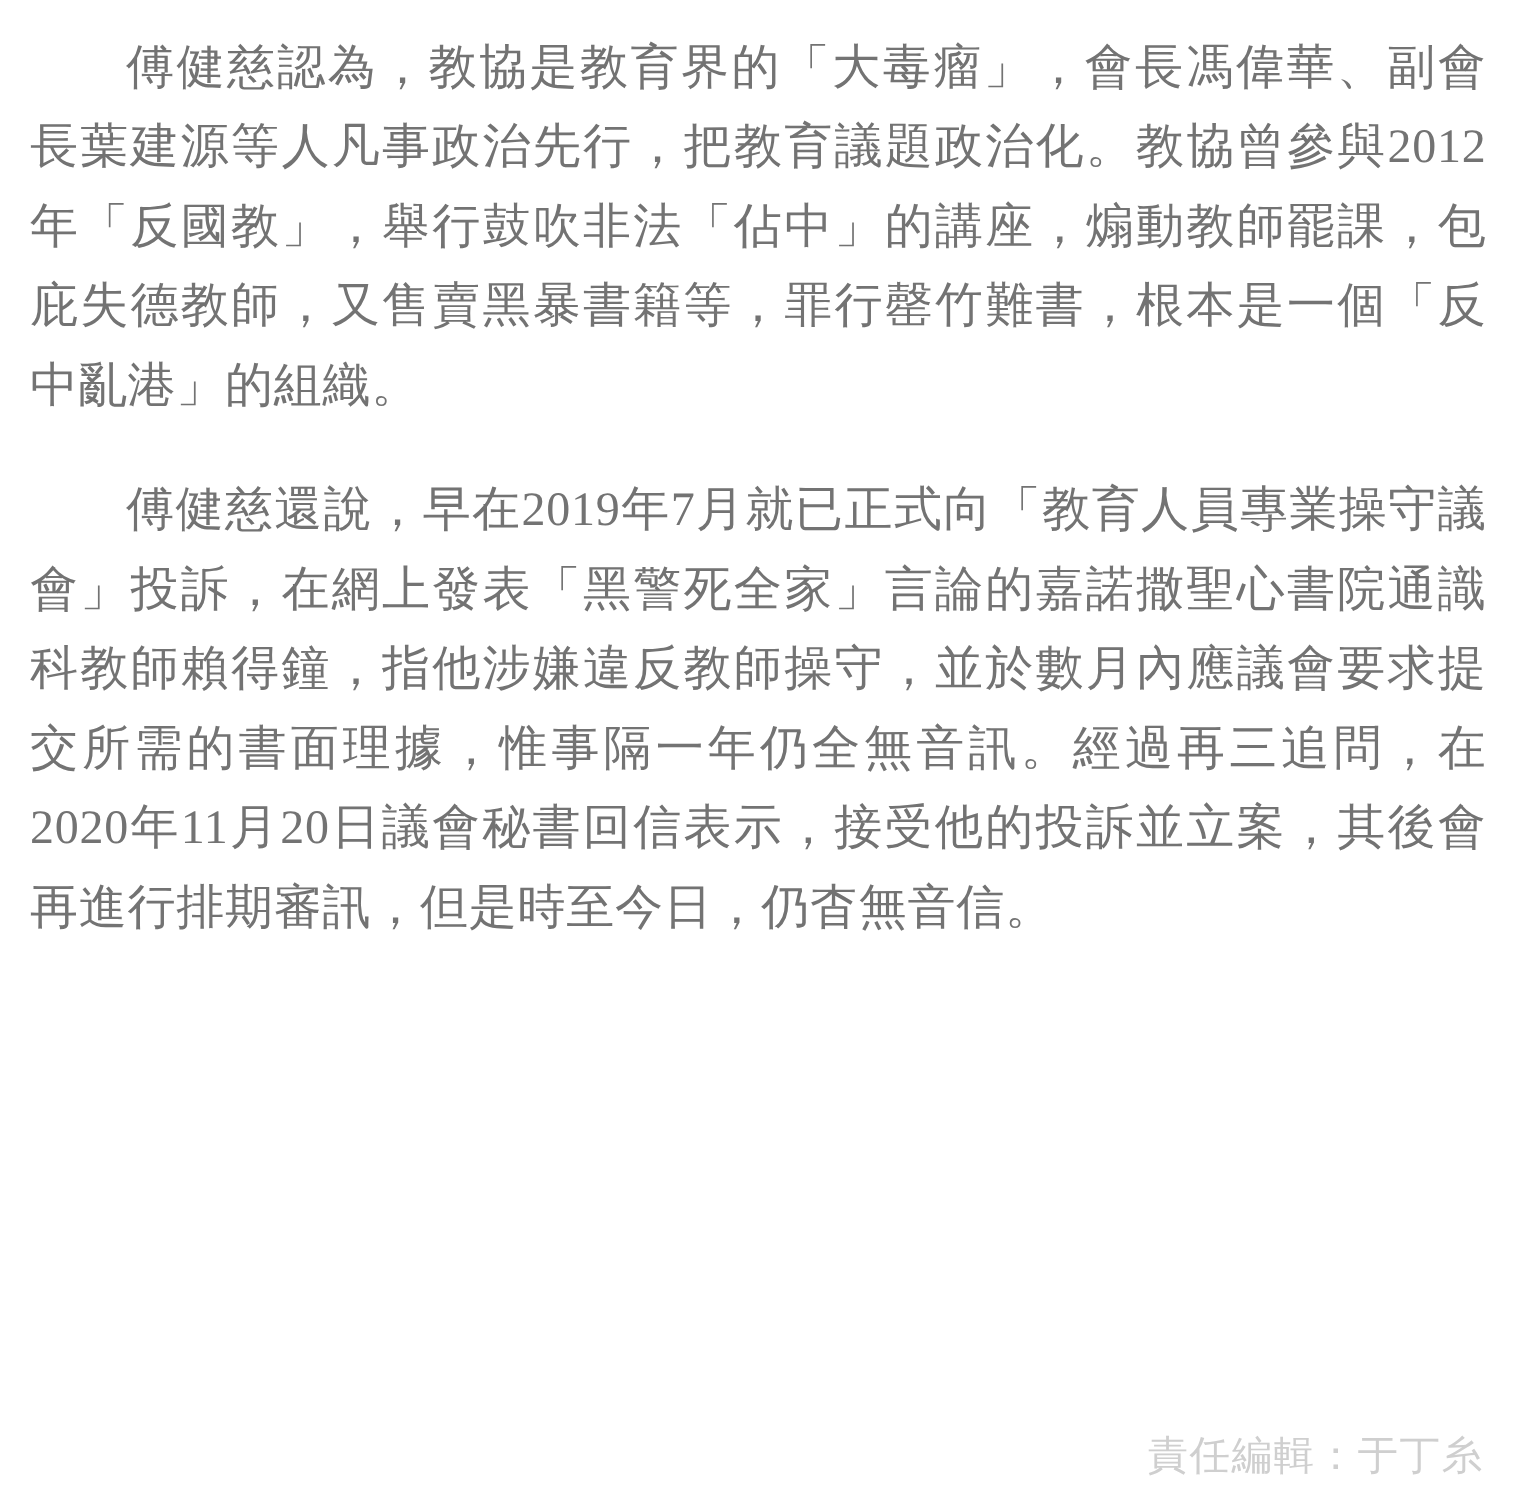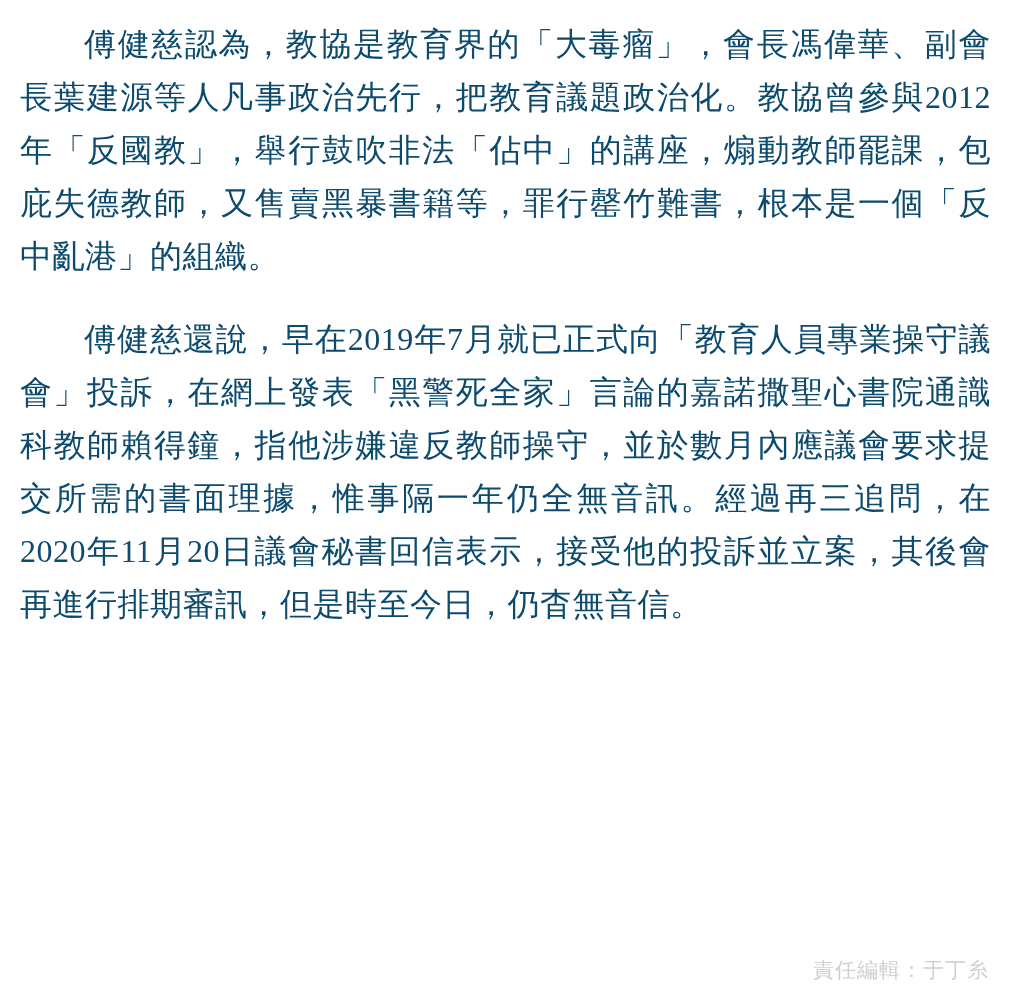--- a/index.html
+++ b/index.html
@@ -21,30 +21,30 @@
     padding: 18px 20px 0 20px;
   }
   .para {
     font-size: 32px;
     line-height: 53px;
     letter-spacing: 0.5px;
     text-align: justify;
     text-justify: inter-ideograph;
     margin: 0 0 30px 0;
     text-indent: 2em;
-    color: #0c4a6e;
+    color: #737373;
   }
   .para:last-of-type {
     margin-bottom: 0;
   }
   .editor-note {
     position: absolute;
     right: 22px;
     bottom: 14px;
-    font-size: 21px;
+    font-size: 27px;
     line-height: 30px;
     color: #cfcfcf;
     letter-spacing: 1px;
     font-family: "Liberation Serif", "DejaVu Serif", serif;
   }
 </style>
 </head>
 <body>
 
 <div class="article">

